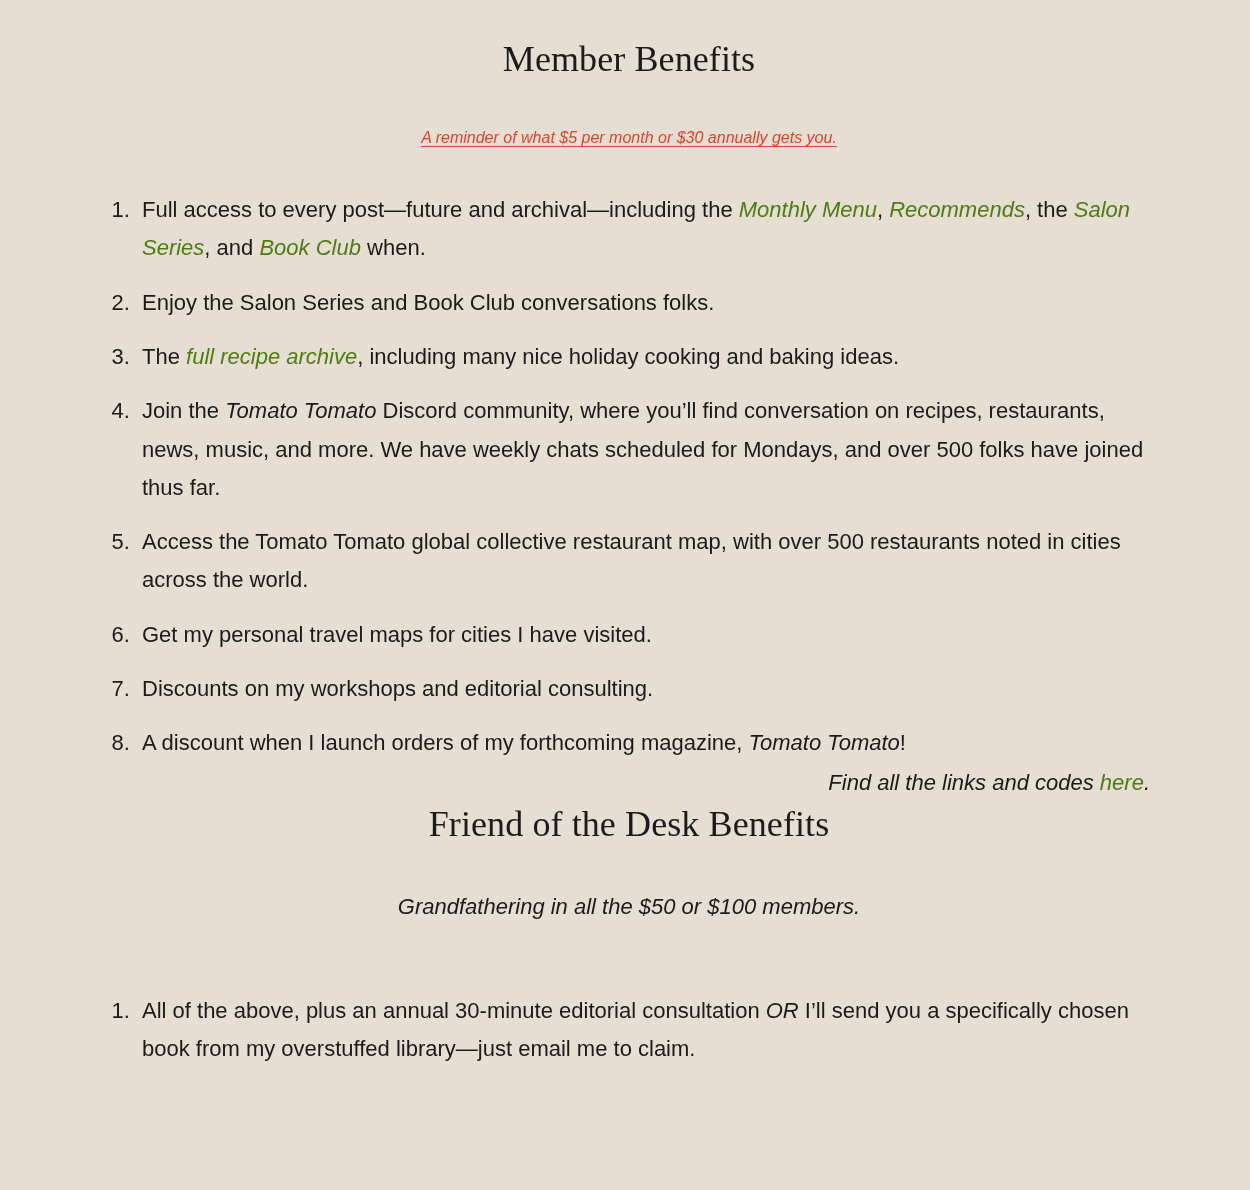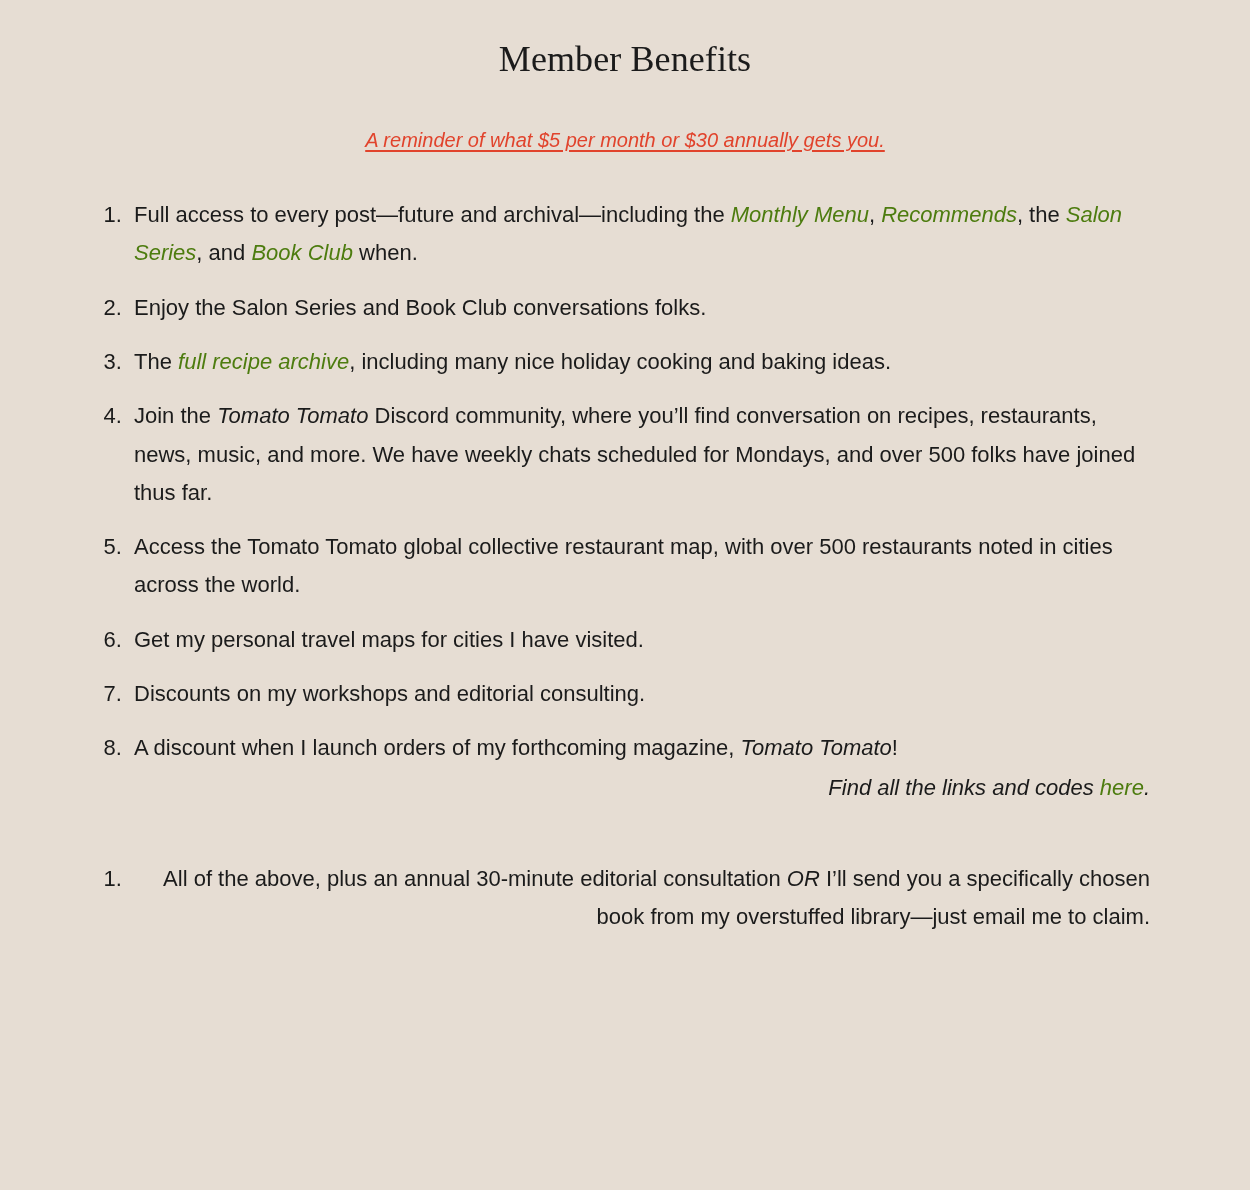--- a/index.html
+++ b/index.html
@@ -10,62 +10,61 @@
     width: 1250px;
     min-height: 1190px;
     background: #e6ddd3;
     font-family: "Liberation Sans", sans-serif;
     color: #1b1b1b;
     -webkit-font-smoothing: antialiased;
   }
   .page {
     width: 1250px;
     box-sizing: border-box;
-    padding: 38px 0 20px 0;
+    padding: 38px 0 20px 8px;
   }
   h1.section-title {
     font-family: "Liberation Serif", serif;
     font-weight: 400;
     font-size: 36px;
     line-height: 1.2;
     text-align: center;
     margin: 0 0 0 0;
     padding: 0;
     color: #1b1b1b;
     letter-spacing: 0.1px;
   }
   .subtitle-wrap {
     text-align: center;
     margin-top: 48px;
   }
   .subtitle-link {
     font-style: italic;
-    font-size: 20px;
+    font-size: 16px;
     color: #e1432c;
     text-decoration: underline;
     text-underline-offset: 3px;
     cursor: pointer;
   }
   .subtitle-plain {
     display: block;
     font-style: italic;
     font-size: 22px;
     color: #1b1b1b;
     margin-top: 8px;
   }
   ol.benefits {
     list-style: decimal;
     margin: 44px 0 0 0;
     padding: 0 100px 0 128px;
     font-size: 22px;
     line-height: 1.74;
   }
   ol.benefits.second {
-    margin-top: 52px;
-    text-align: right;
+    margin-top: 72px;
   }
   ol.benefits > li {
     margin-bottom: 16px;
     padding-left: 6px;
   }
   ol.benefits > li:last-child {
     margin-bottom: 0;
   }
   a.inline-link {
     color: #4d7c0f;
@@ -110,21 +109,23 @@
 
     <li><span>Get my personal travel maps for cities I have visited.</span></li>
 
     <li><span>Discounts on my workshops and editorial consulting.</span></li>
 
     <li><span>A discount when I launch orders of my forthcoming magazine, </span><em class="title-em">Tomato Tomato</em><span>!</span>
       <span class="centered-line"><span>Find all the links and codes </span><a class="inline-link">here</a><span>.</span></span>
     </li>
   </ol>
 
+  <h1 class="section-title section-2-title">Friend of the Desk Benefits</h1>
 
   <div class="subtitle-wrap">
+    <span class="subtitle-plain">Grandfathering in all the $50 or $100 members.</span>
   </div>
 
   <ol class="benefits second">
     <li><span>All of the above, plus an annual 30-minute editorial consultation </span><em class="title-em">OR</em><span> I’ll send you a specifically chosen book from my overstuffed library—just email me to claim.</span></li>
   </ol>
 
 </div>
 
 </body></html>

